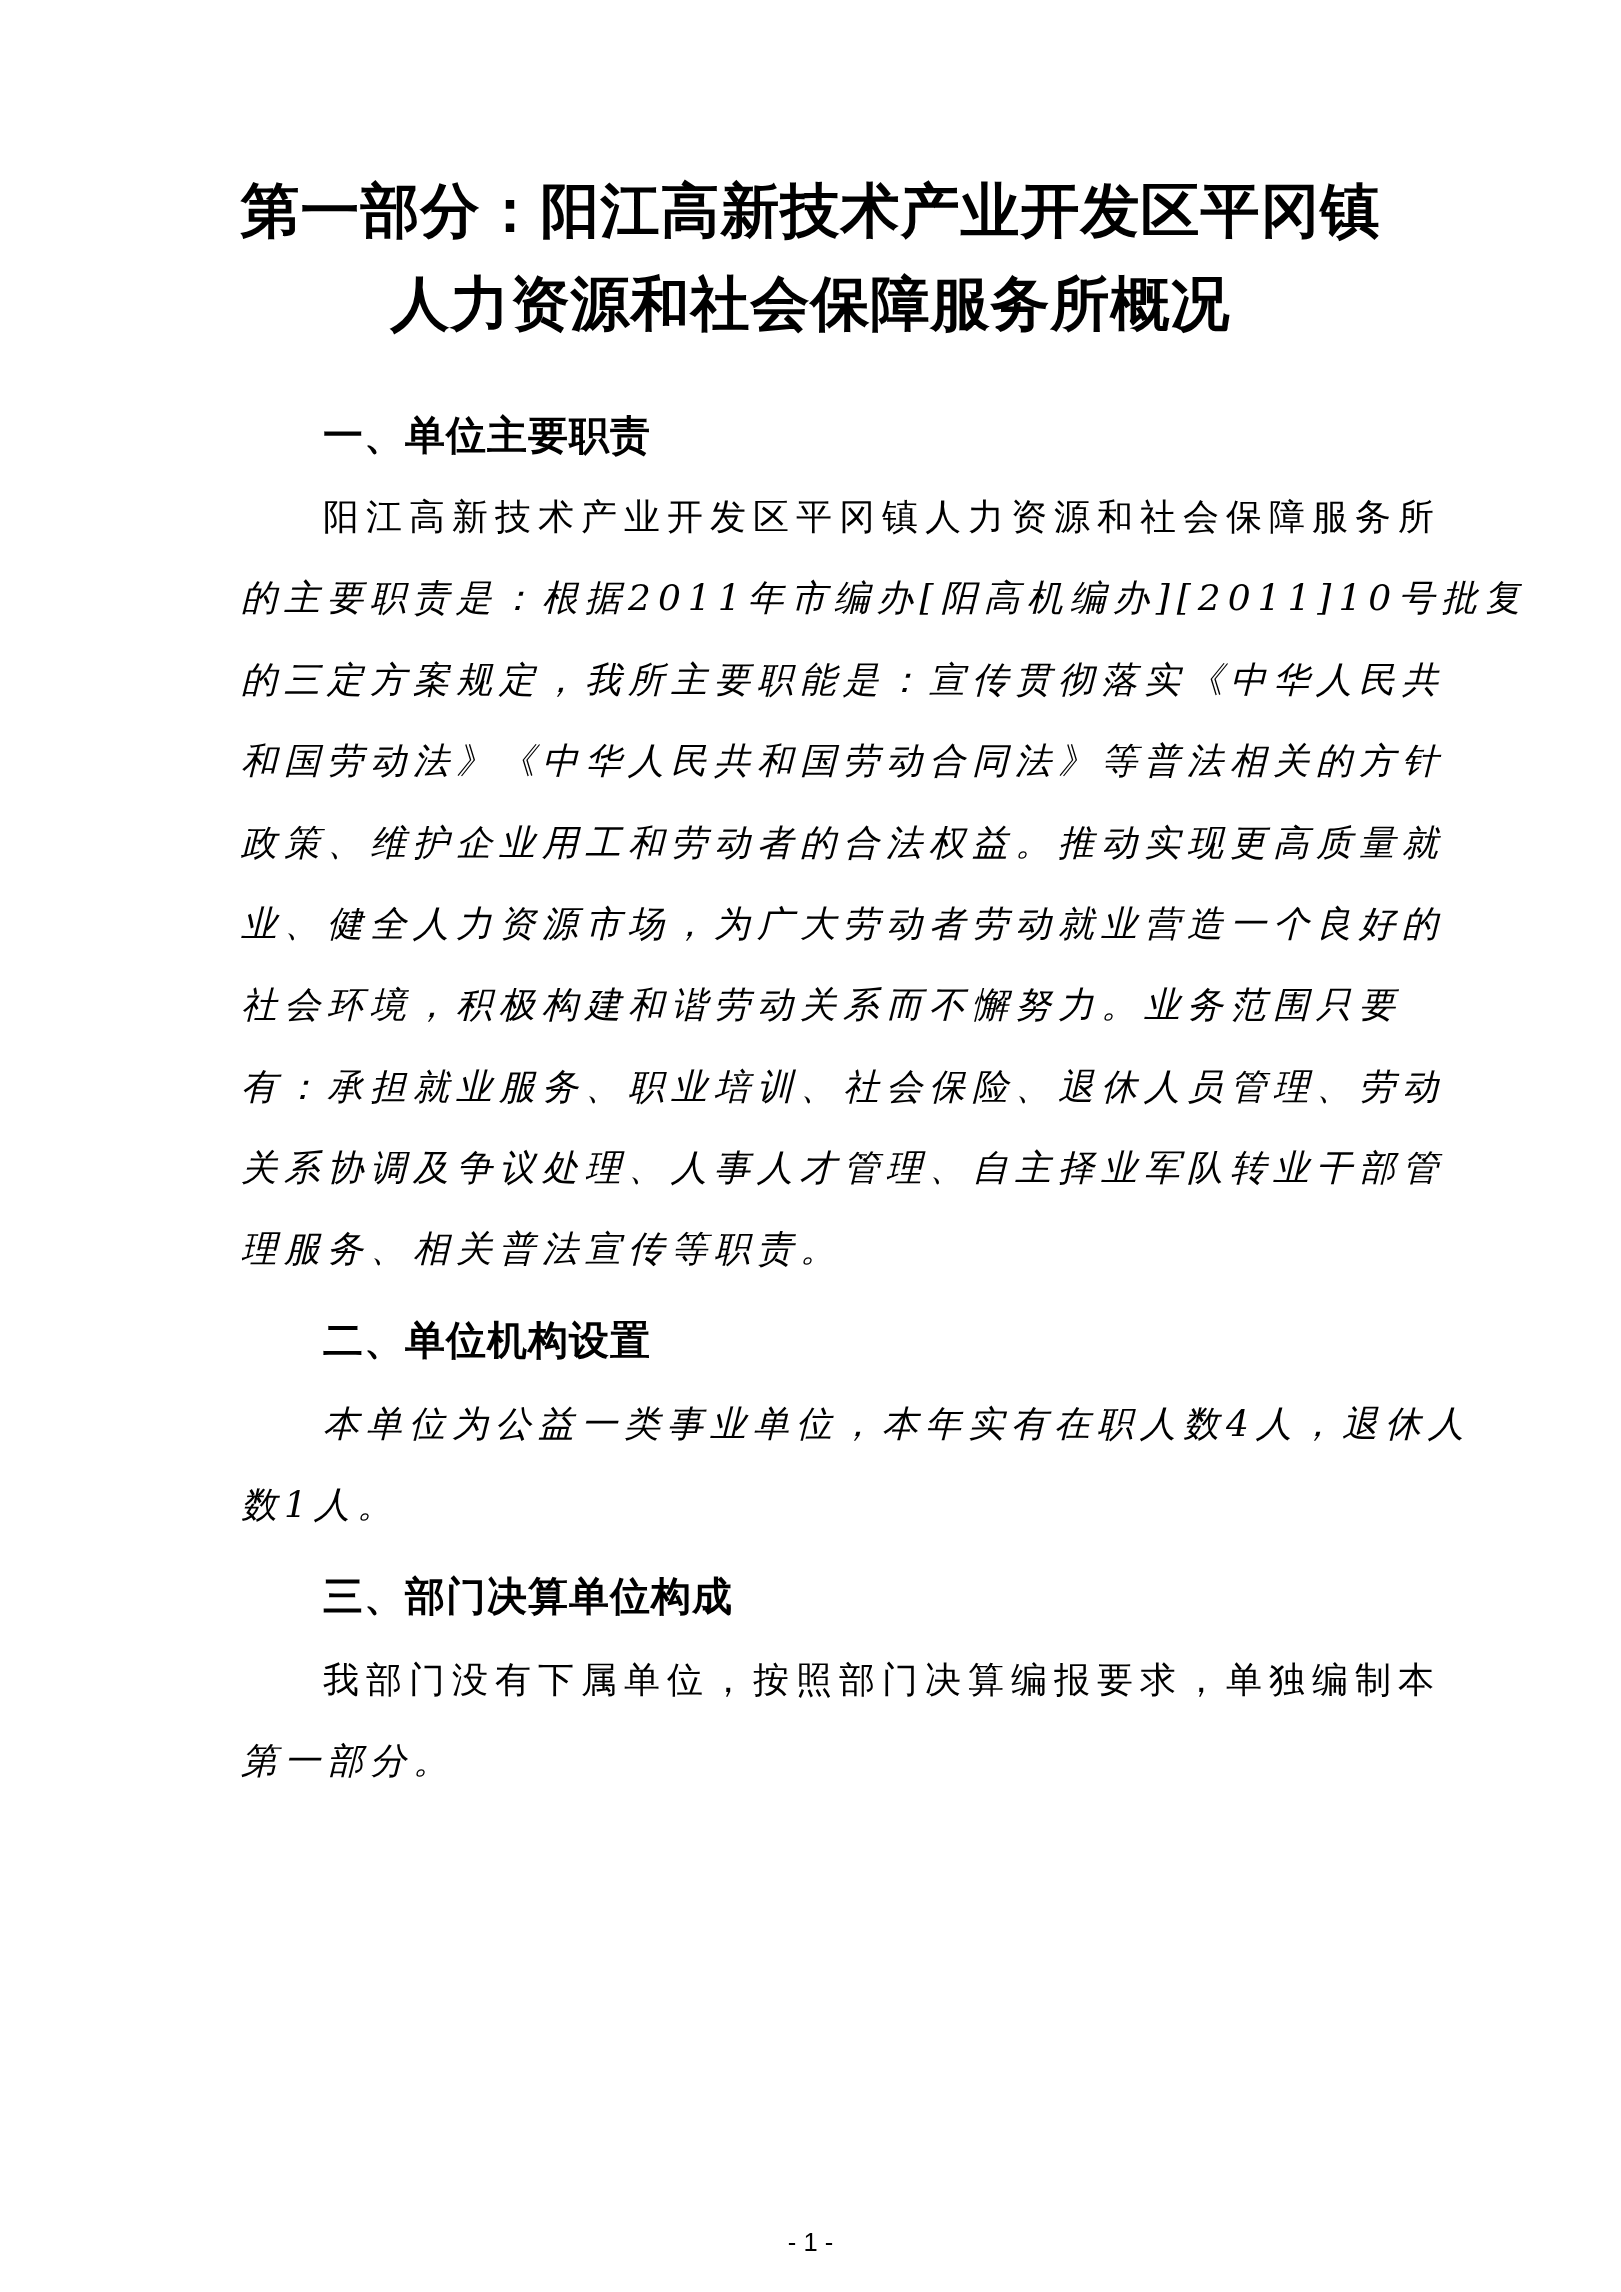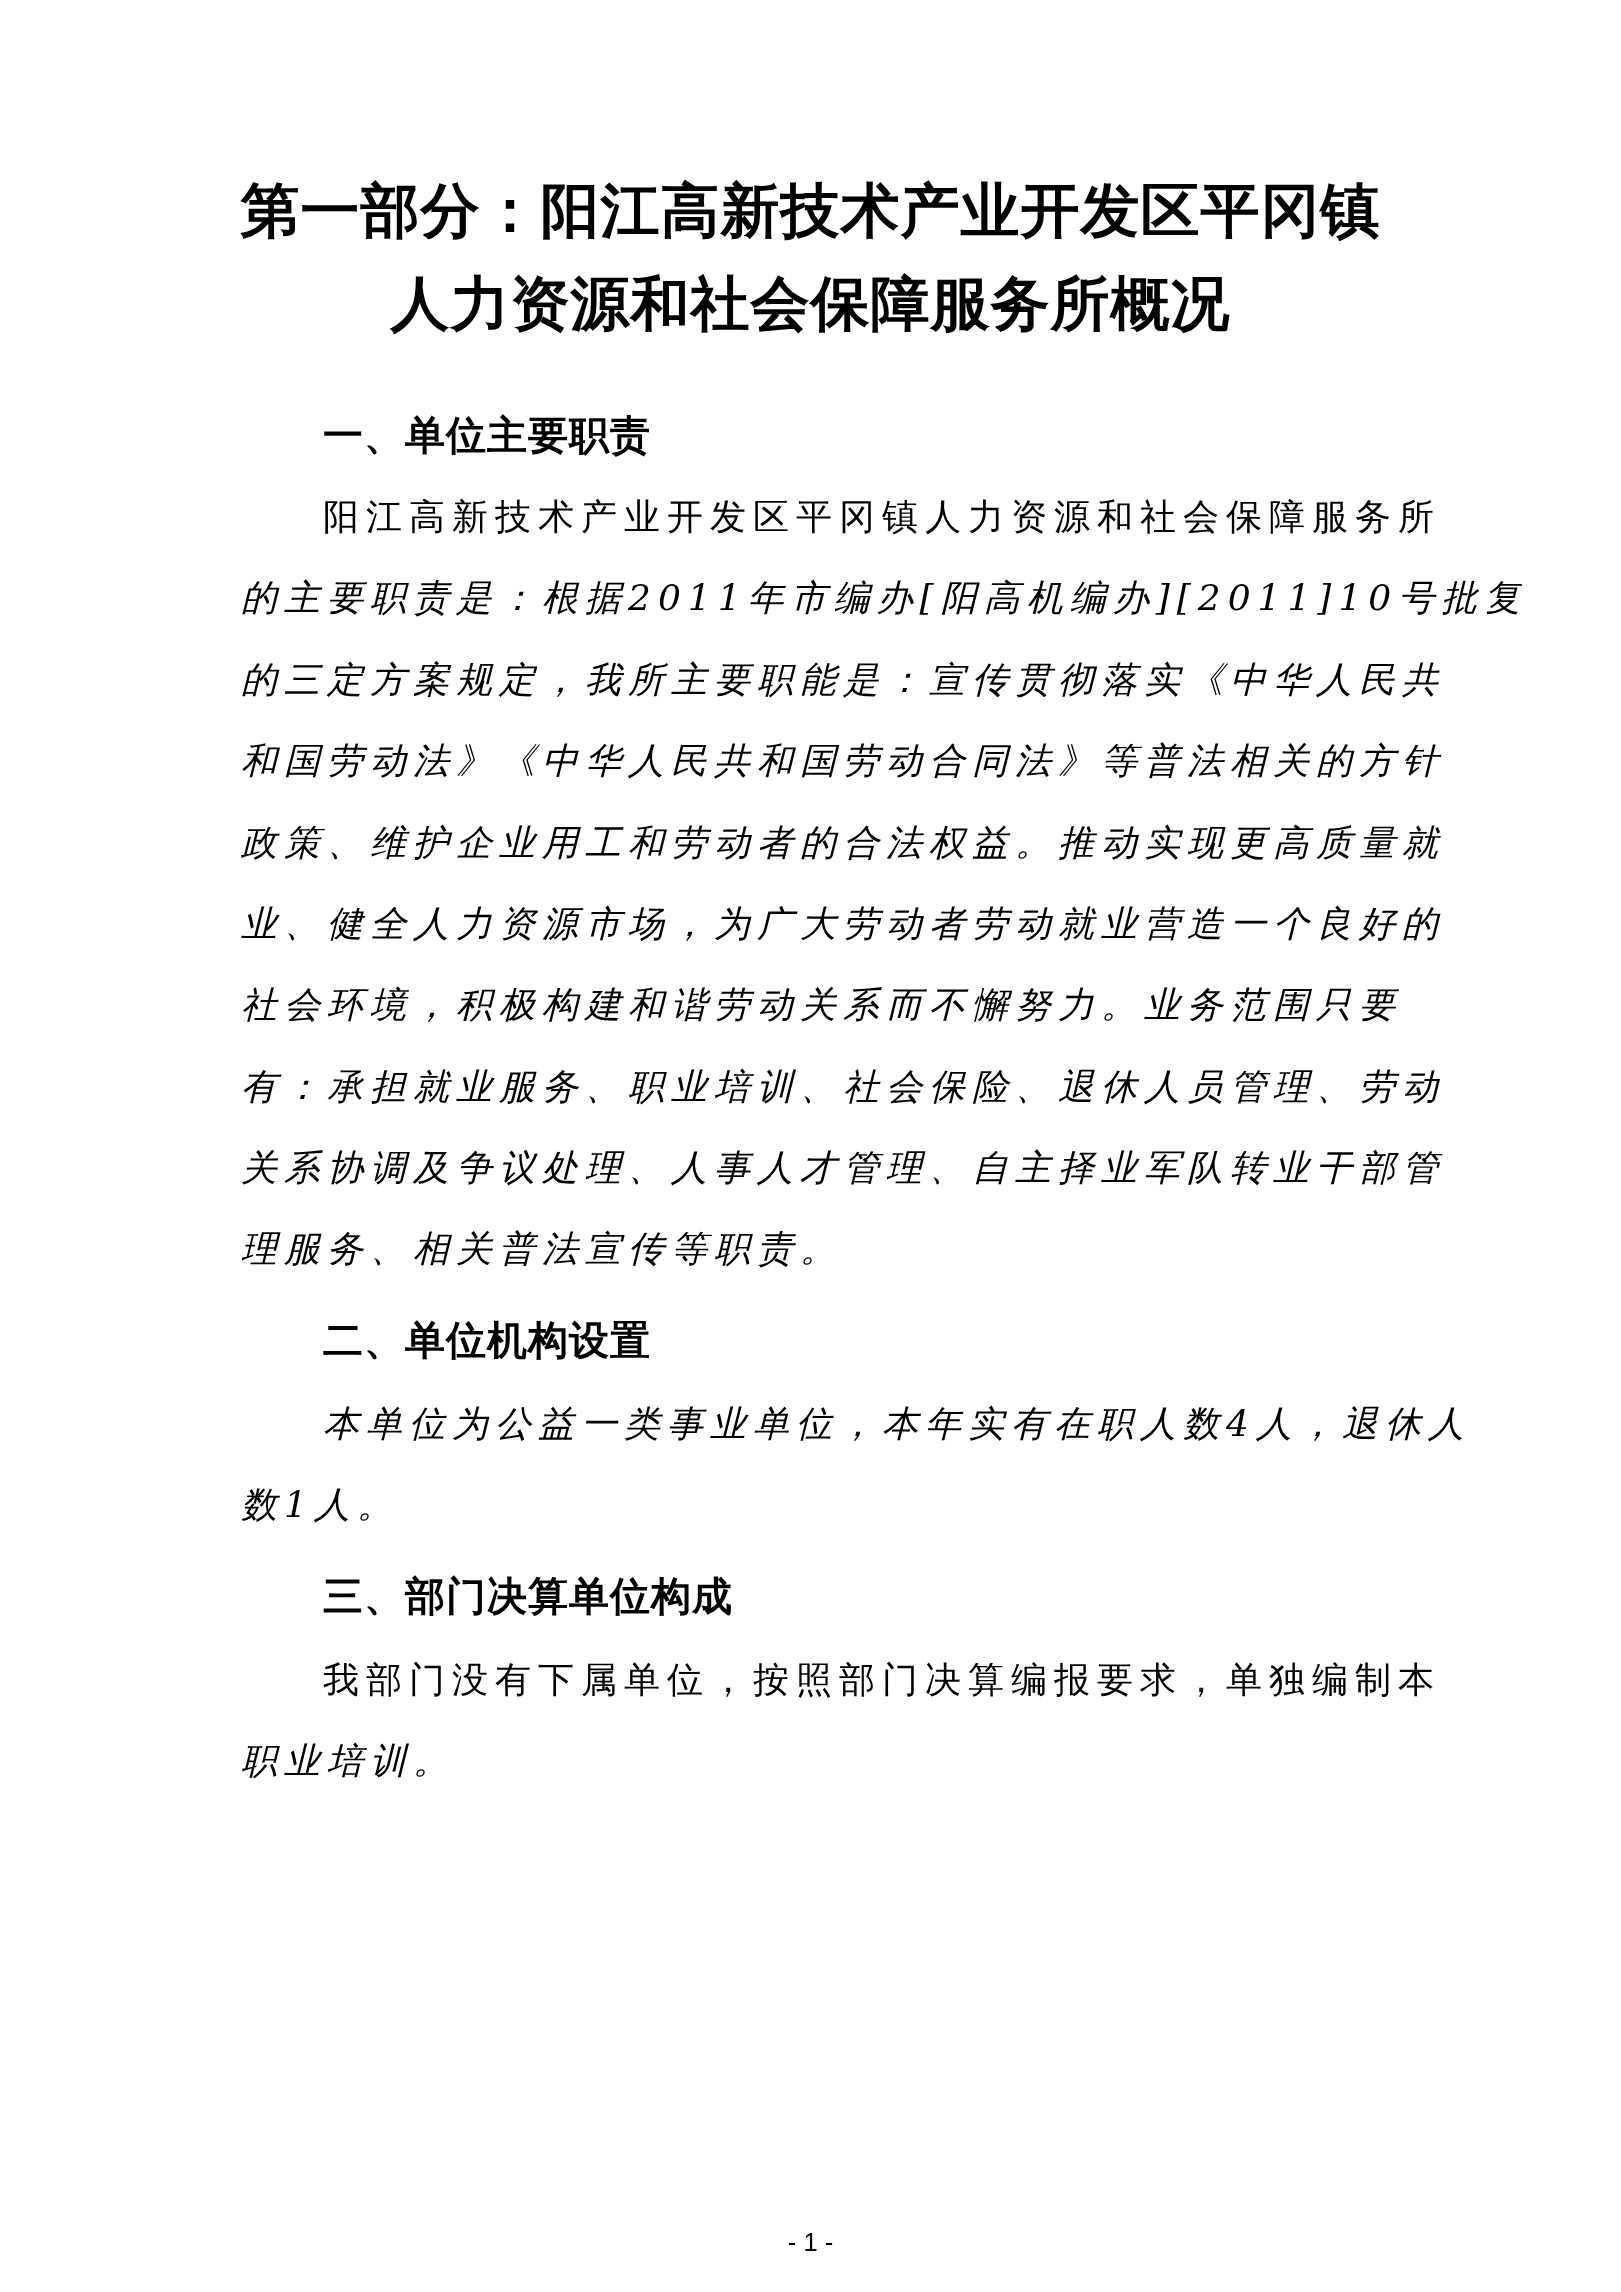--- a/index.html
+++ b/index.html
@@ -88,17 +88,17 @@
   <div class="line full" style="top:1219px;">理服务、相关普法宣传等职责。</div>
 
   <div class="heading" style="top:1311px;">二、单位机构设置</div>
 
   <div class="line indent" style="top:1394px;font-style:italic;">本单位为公益一类事业单位，本年实有在职人数4人，退休人</div>
   <div class="line full" style="top:1475px;">数1人。</div>
 
   <div class="heading" style="top:1567px;">三、部门决算单位构成</div>
 
   <div class="line indent" style="top:1650px;">我部门没有下属单位，按照部门决算编报要求，单独编制本</div>
-  <div class="line full" style="top:1731px;">职业培训。</div>
+  <div class="line full" style="top:1731px;">第一部分。</div>
 
   <div class="footer">- 1 -</div>
 </div>
 
 
 </body></html>

